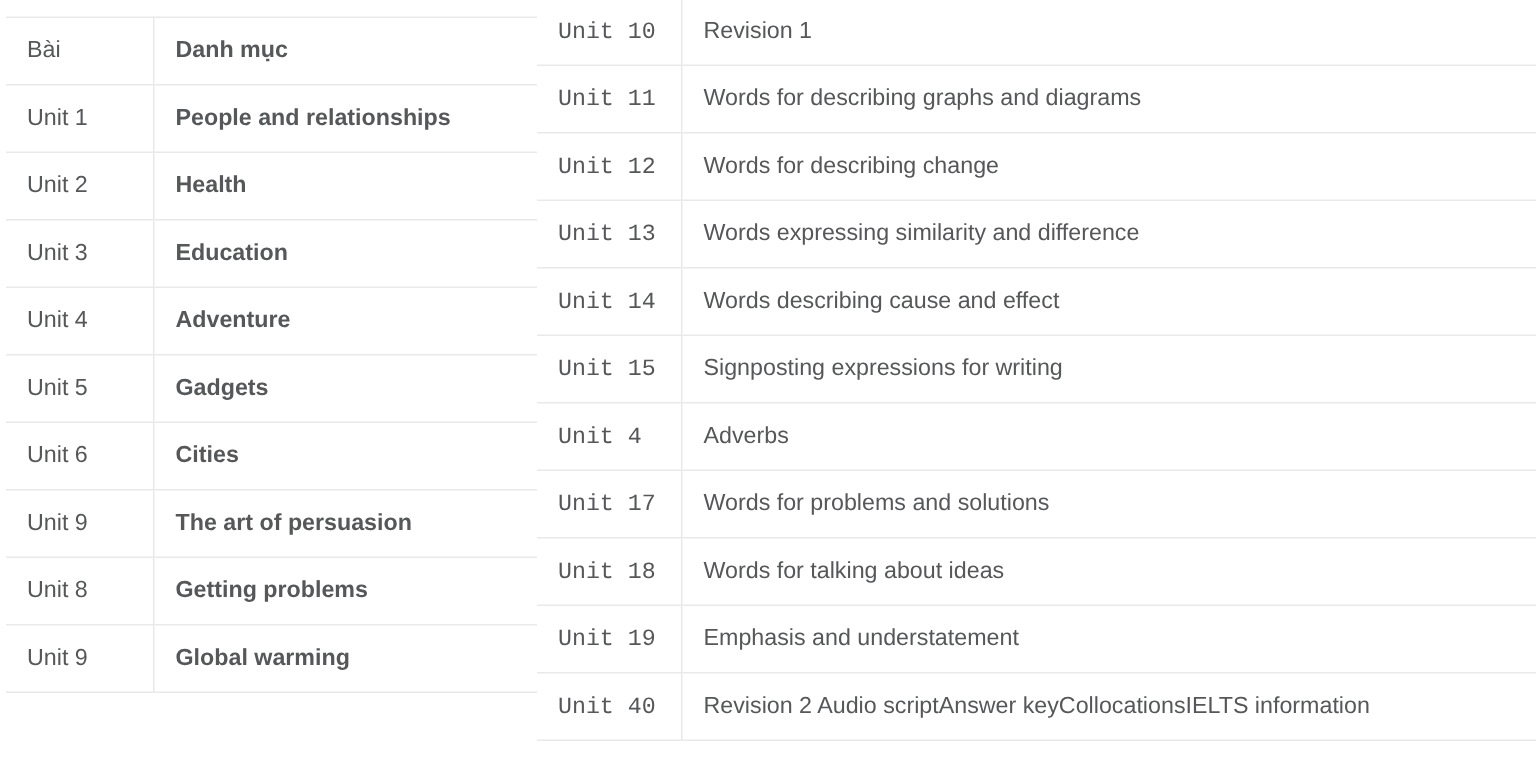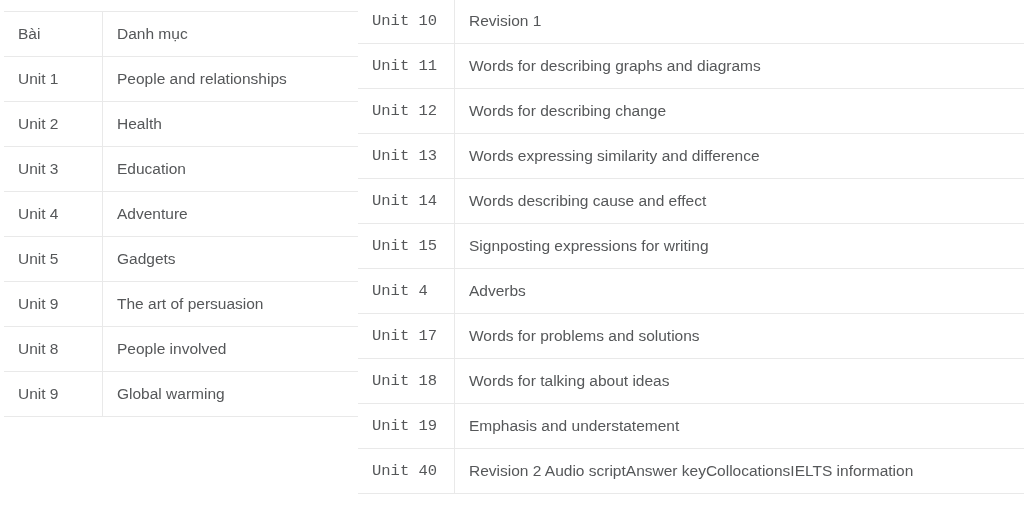--- a/index.html
+++ b/index.html
@@ -48,21 +48,21 @@
     border-right: 1px solid #e9e9e9;
   }
 
   
   #left-table-wrap {
     left: 4px;
     top: 11px;
     width: 334px;
   }
   #left-table-wrap td.unit-cell { width: 84px; }
-  #left-table-wrap td.topic-cell { width: 250px; }
+  #left-table-wrap td.topic-cell { width: 250px; font-weight: bold; }
 
   
   #right-table-wrap {
     left: 358px;
     top: -2px;
     width: 700px;
   }
   #right-table-wrap td.unit-cell { width: 82px; font-family: Liberation Mono, monospace; }
   #right-table-wrap td.topic-cell { width: 618px; }
 </style>
@@ -90,26 +90,30 @@
       </tr>
       <tr>
         <td class="unit-cell">Unit 4</td>
         <td class="topic-cell">Adventure</td>
       </tr>
       <tr>
         <td class="unit-cell">Unit 5</td>
         <td class="topic-cell">Gadgets</td>
       </tr>
       <tr>
+        <td class="unit-cell">Unit 6</td>
+        <td class="topic-cell">Cities</td>
+      </tr>
+      <tr>
         <td class="unit-cell">Unit 9</td>
         <td class="topic-cell">The art of persuasion</td>
       </tr>
       <tr>
         <td class="unit-cell">Unit 8</td>
-        <td class="topic-cell">People involved</td>
+        <td class="topic-cell">Getting problems</td>
       </tr>
       <tr>
         <td class="unit-cell">Unit 9</td>
         <td class="topic-cell">Global warming</td>
       </tr>
     </tbody>
   </table>
 </div>
 
 <div class="table-wrap" id="right-table-wrap">

